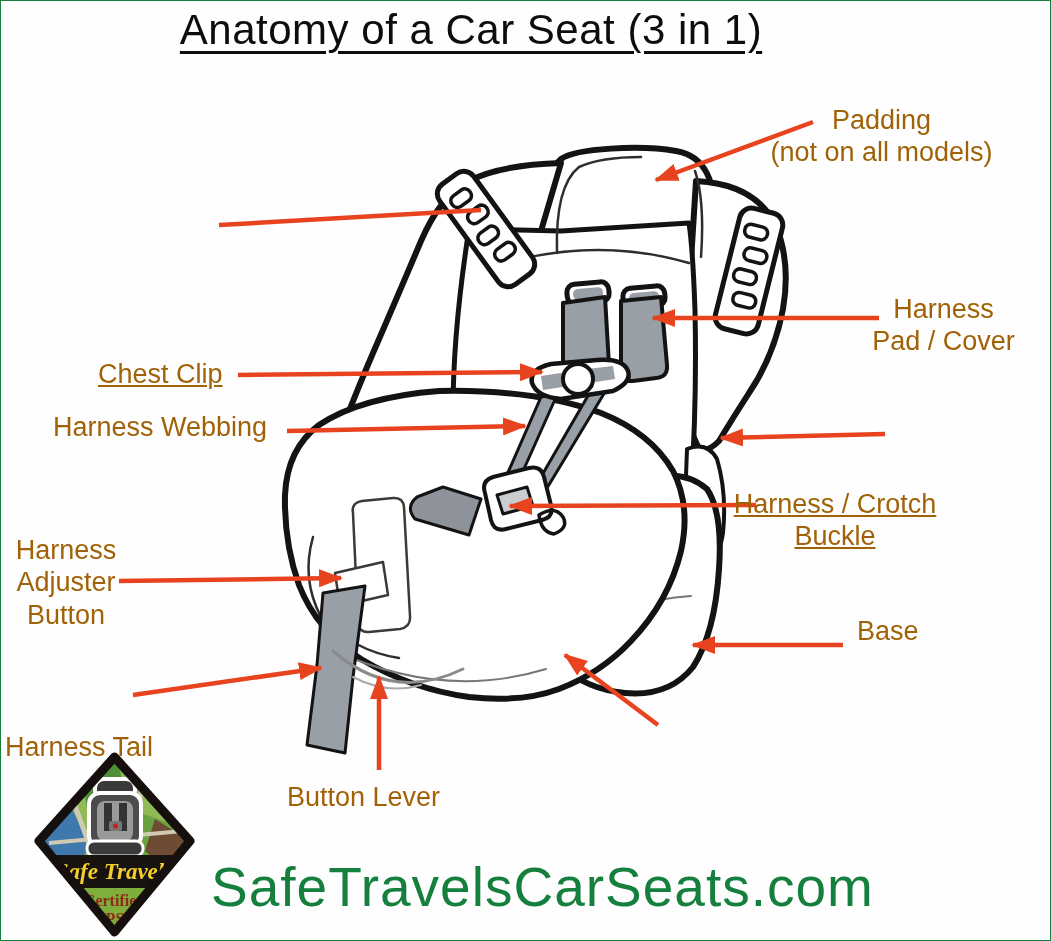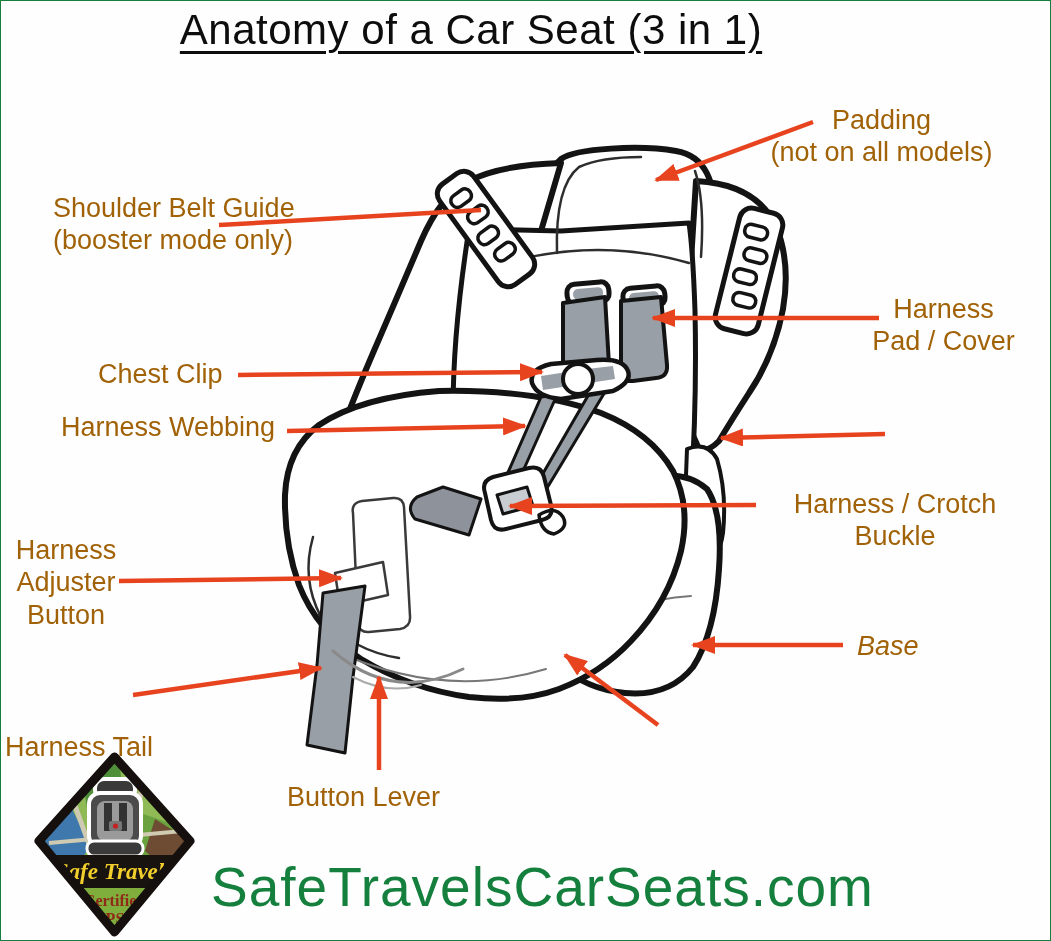--- a/index.html
+++ b/index.html
@@ -128,32 +128,30 @@
       <line x1="118" y1="580" x2="340" y2="577" marker-end="url(#ah)"></line>
       <line x1="842" y1="644" x2="692" y2="644" marker-end="url(#ah)"></line>
       <line x1="132" y1="694" x2="320" y2="667" marker-end="url(#ah)"></line>
       <line x1="657" y1="724" x2="564" y2="654" marker-end="url(#ah)"></line>
       <line x1="378" y1="769" x2="378" y2="676" marker-end="url(#ah)"></line>
     </g>
   </svg>
 
   <div class="label" style="left:753px;top:103px;width:255px;text-align:center;">Padding
 (not on all models)</div>
-  <div class="label" style="left:52px;top:191px;width:280px;">Shoulder Belt Guide
-(booster mode only)</div>
   <div class="label" style="left:850px;top:292px;width:185px;text-align:center;">Harness
 Pad / Cover</div>
-  <div class="label" style="left:97px;top:357px;">Chest Clip</div>
-  <div class="label" style="left:60px;top:410px;">Harness Webbing</div>
-  <div class="label" style="left:780px;top:487px;width:228px;text-align:center;">Harness / Crotch
+  <div class="label" style="left:97px;top:357px;text-decoration:underline;">Chest Clip</div>
+  <div class="label" style="left:52px;top:410px;">Harness Webbing</div>
+  <div class="label" style="left:720px;top:487px;width:228px;text-align:center;text-decoration:underline;">Harness / Crotch
 Buckle</div>
   <div class="label" style="left:4px;top:533px;width:122px;text-align:center;">Harness
 Adjuster
 Button</div>
-  <div class="label" style="left:856px;top:629px;font-style:italic;">Base</div>
+  <div class="label" style="left:856px;top:614px;">Base</div>
   <div class="label" style="left:4px;top:707px;margin-top:23px;">Harness Tail</div>
   <div class="label" style="left:286px;top:780px;">Button Lever</div>
 
   <svg class="logo" width="163" height="187" viewBox="0 0 163 187">
     <defs>
       <clipPath id="diamondClip">
         <path d="M 81.5 6 L 157 90 L 81.5 181 L 6 90 Z"></path>
       </clipPath>
     </defs>
     <g clip-path="url(#diamondClip)">

